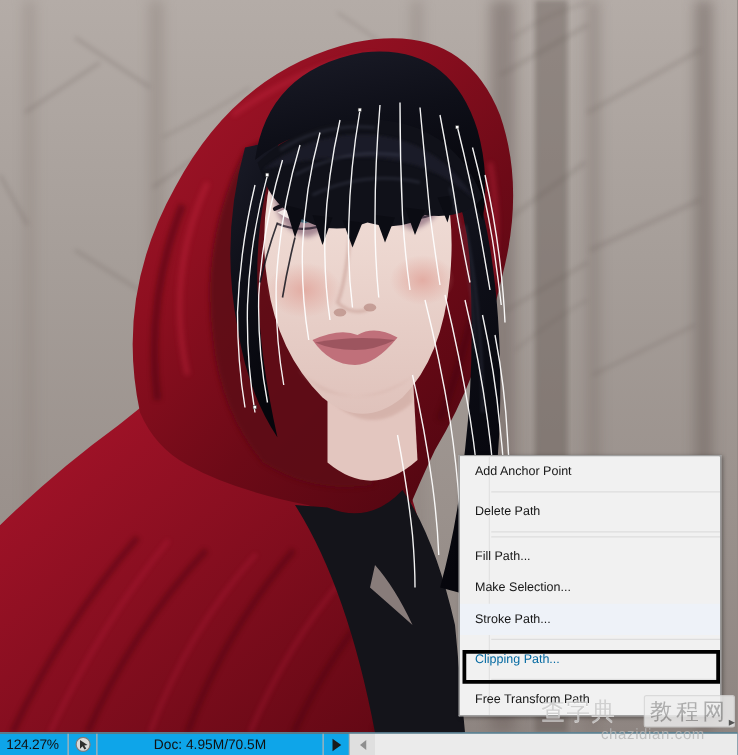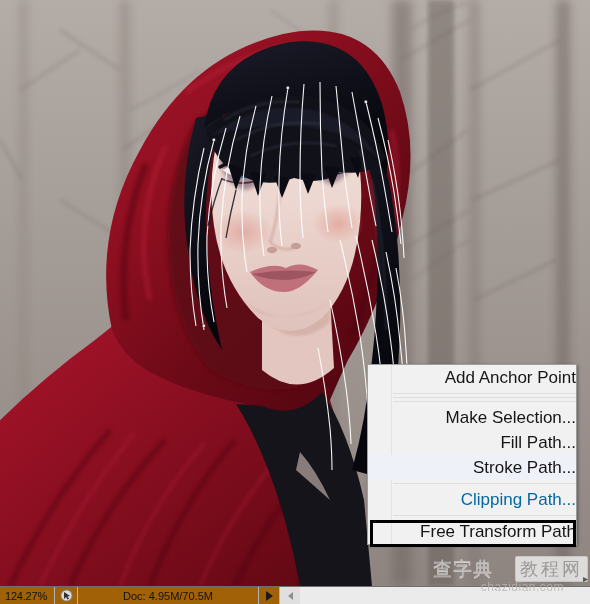--- a/index.html
+++ b/index.html
@@ -27,21 +27,21 @@
     background: #9b918c;
   }
 
   .photo-svg { position: absolute; left: 0; top: 0; }
 
   
   #statusbar {
     position: absolute;
     left: 0; top: 586px;
     width: 590px; height: 18px;
-    background: #a16207;
+    background: #0ea5e9;
     border-top: 1px solid #6e6e6e;
     display: flex;
     align-items: stretch;
     font-size: 11px;
     color: #111;
   }
   .sb-cell {
     display: flex; align-items: center;
     padding: 0 4px;
     height: 100%;
@@ -87,26 +87,25 @@
     position: absolute;
     left: 0; top: 0; bottom: 0;
     width: 24px;
     background: #f1f1f1;
     border-right: 1px solid #e2e2e2;
   }
   .mi {
     position: relative;
     height: 25px;
     line-height: 25px;
-    padding-left: 41px;
+    padding-left: 12px;
     white-space: nowrap;
-    font-size: 17px;
+    font-size: 10px;
     color: #161616;
     z-index: 2;
-    text-align: right;
   }
   .mi.disabled { color: #0369a1; }
   .msep {
     position: relative;
     height: 1px;
     margin: 3px 0 3px 25px;
     background: #dddddd;
     z-index: 2;
   }
   .mi.highlight {
@@ -386,26 +385,27 @@
       <rect x="0" y="0" width="590" height="586" fill="none"></rect>
     </svg>
   </div>
 
   <div id="ctxmenu">
     <div class="gutter"></div>
 
     <div class="mi">Add Anchor Point</div>
     <div class="msep"></div>
 
+    <div class="mi">Delete Path</div>
     <div class="msep"></div>
 
     <div class="msep"></div>
 
+    <div class="mi">Fill Path...</div>
     <div class="mi">Make Selection...</div>
-    <div class="mi">Fill Path...</div>
     <div class="mi highlight">Stroke Path...</div>
     <div class="msep"></div>
 
     <div class="mi disabled">Clipping Path...</div>
     <div class="msep"></div>
 
     <div class="mi">Free Transform Path</div>
   </div>
 
   <div id="annot-box"></div>

